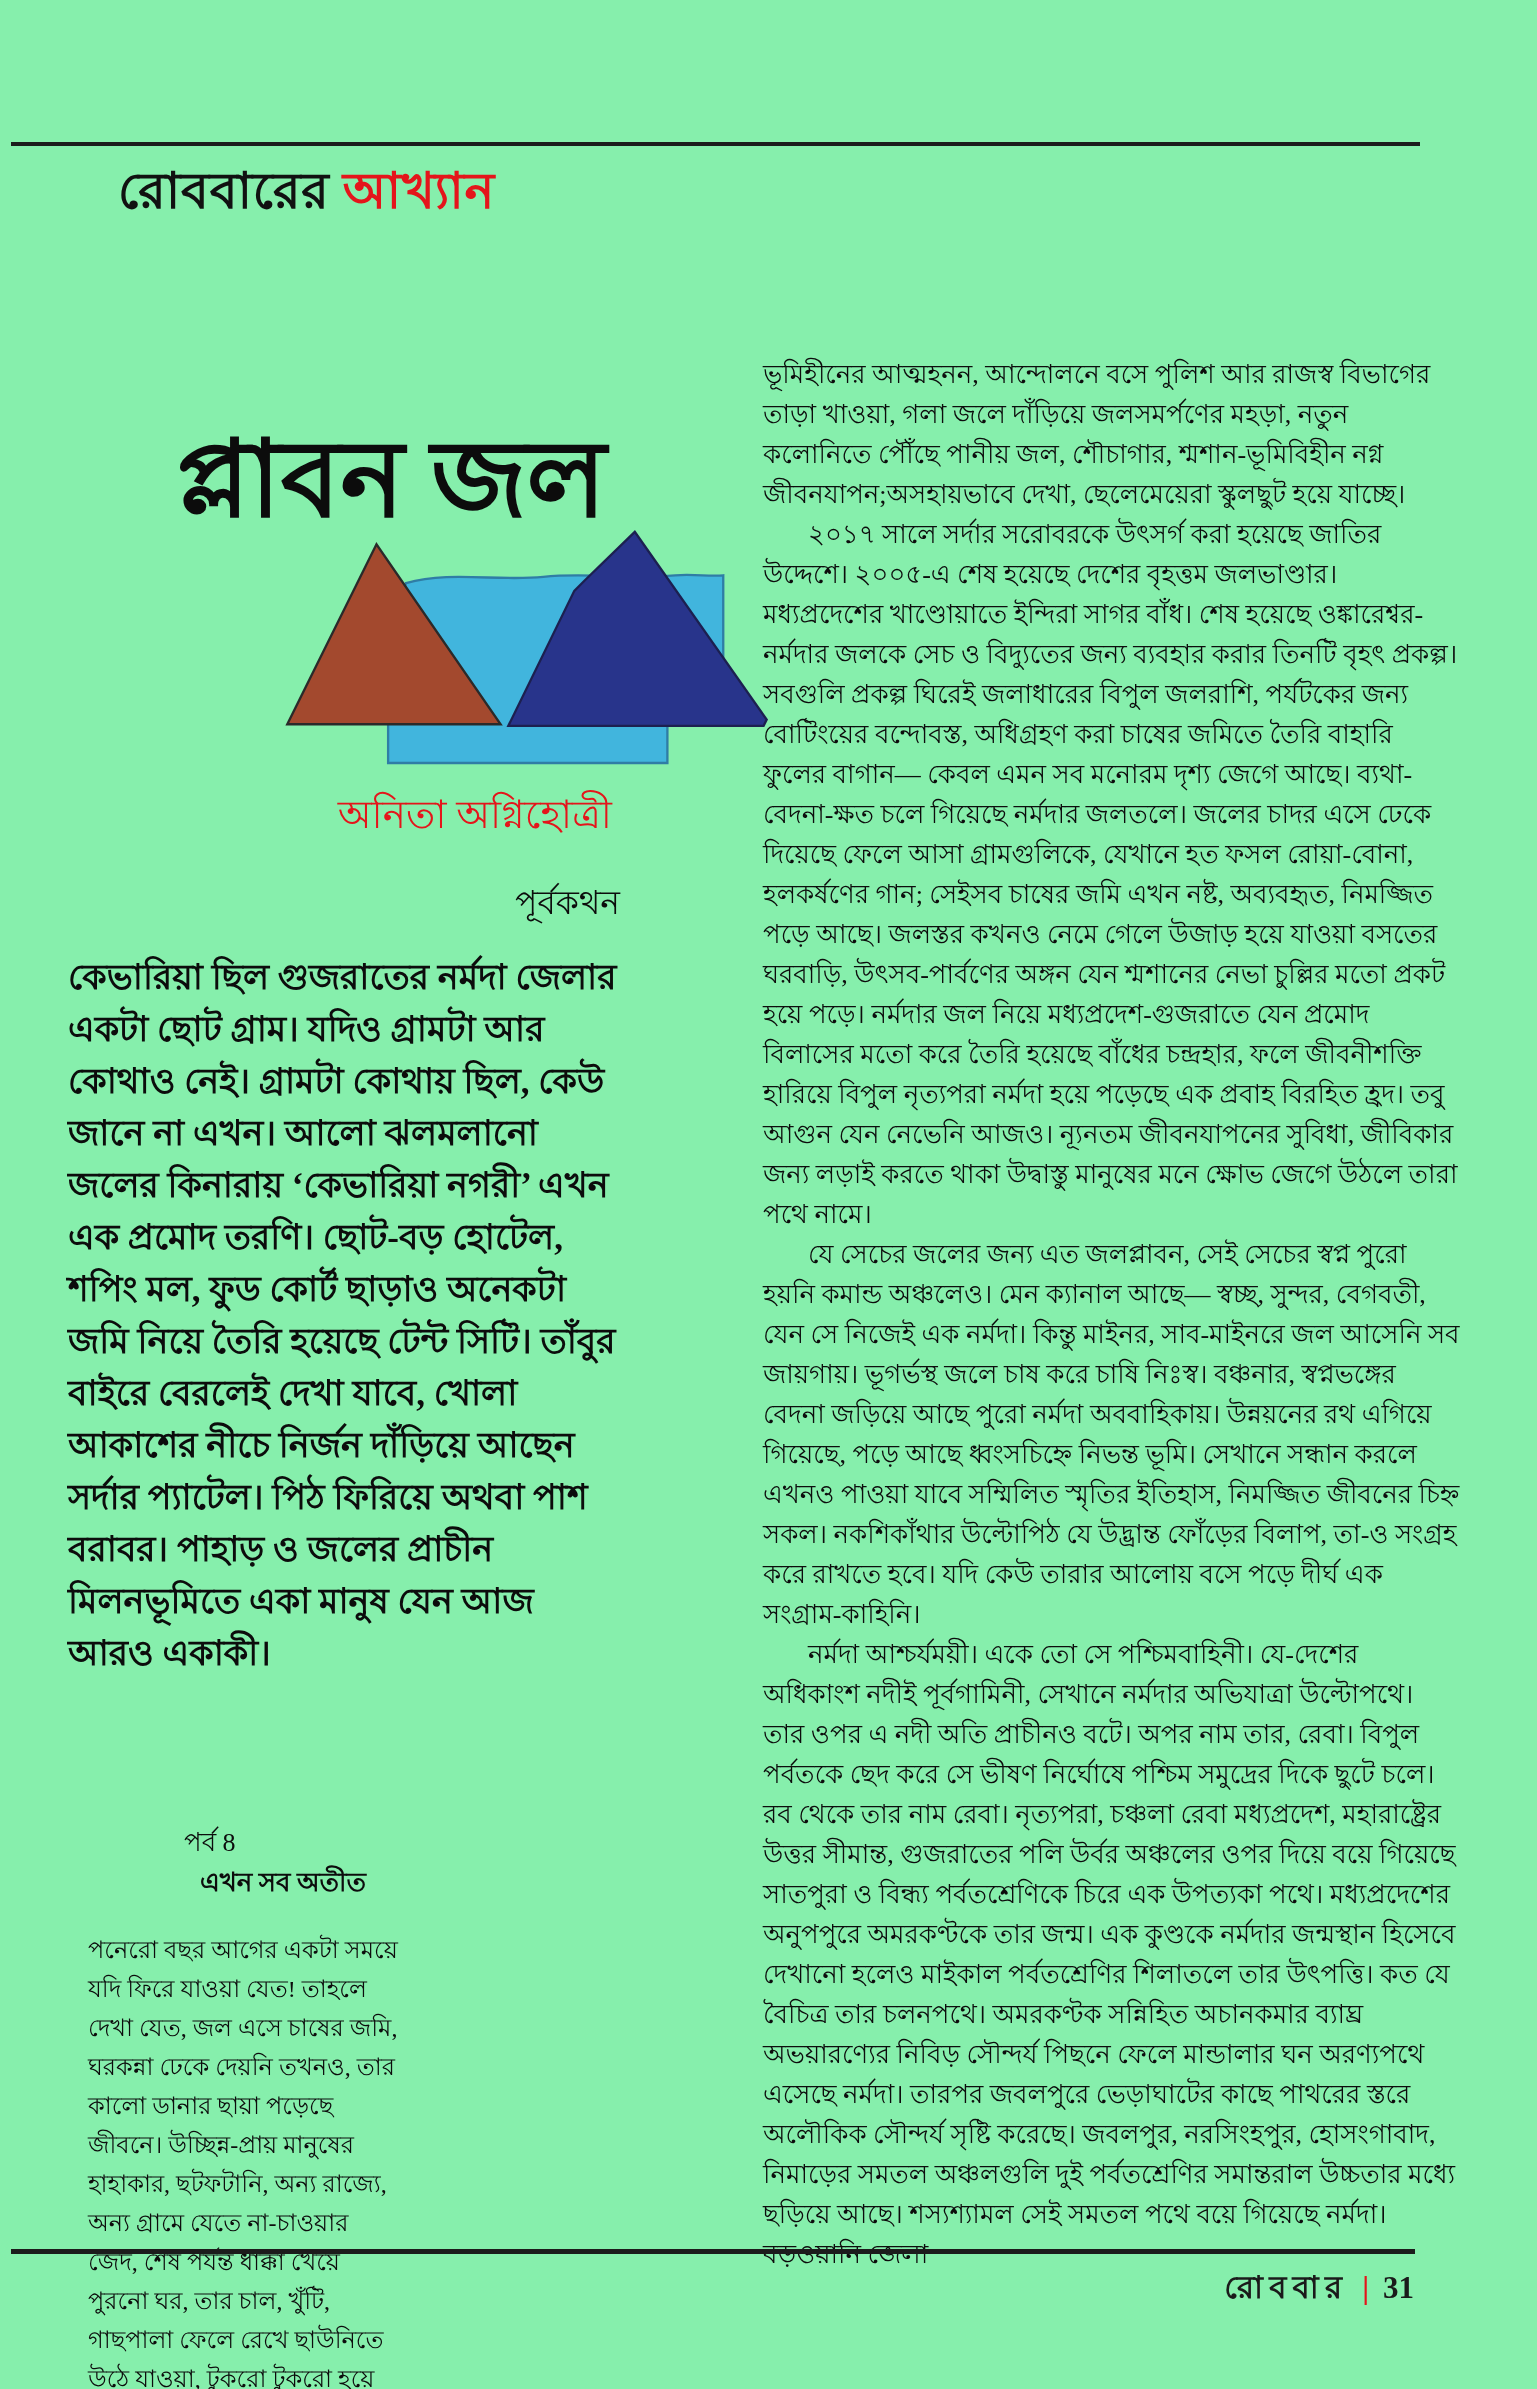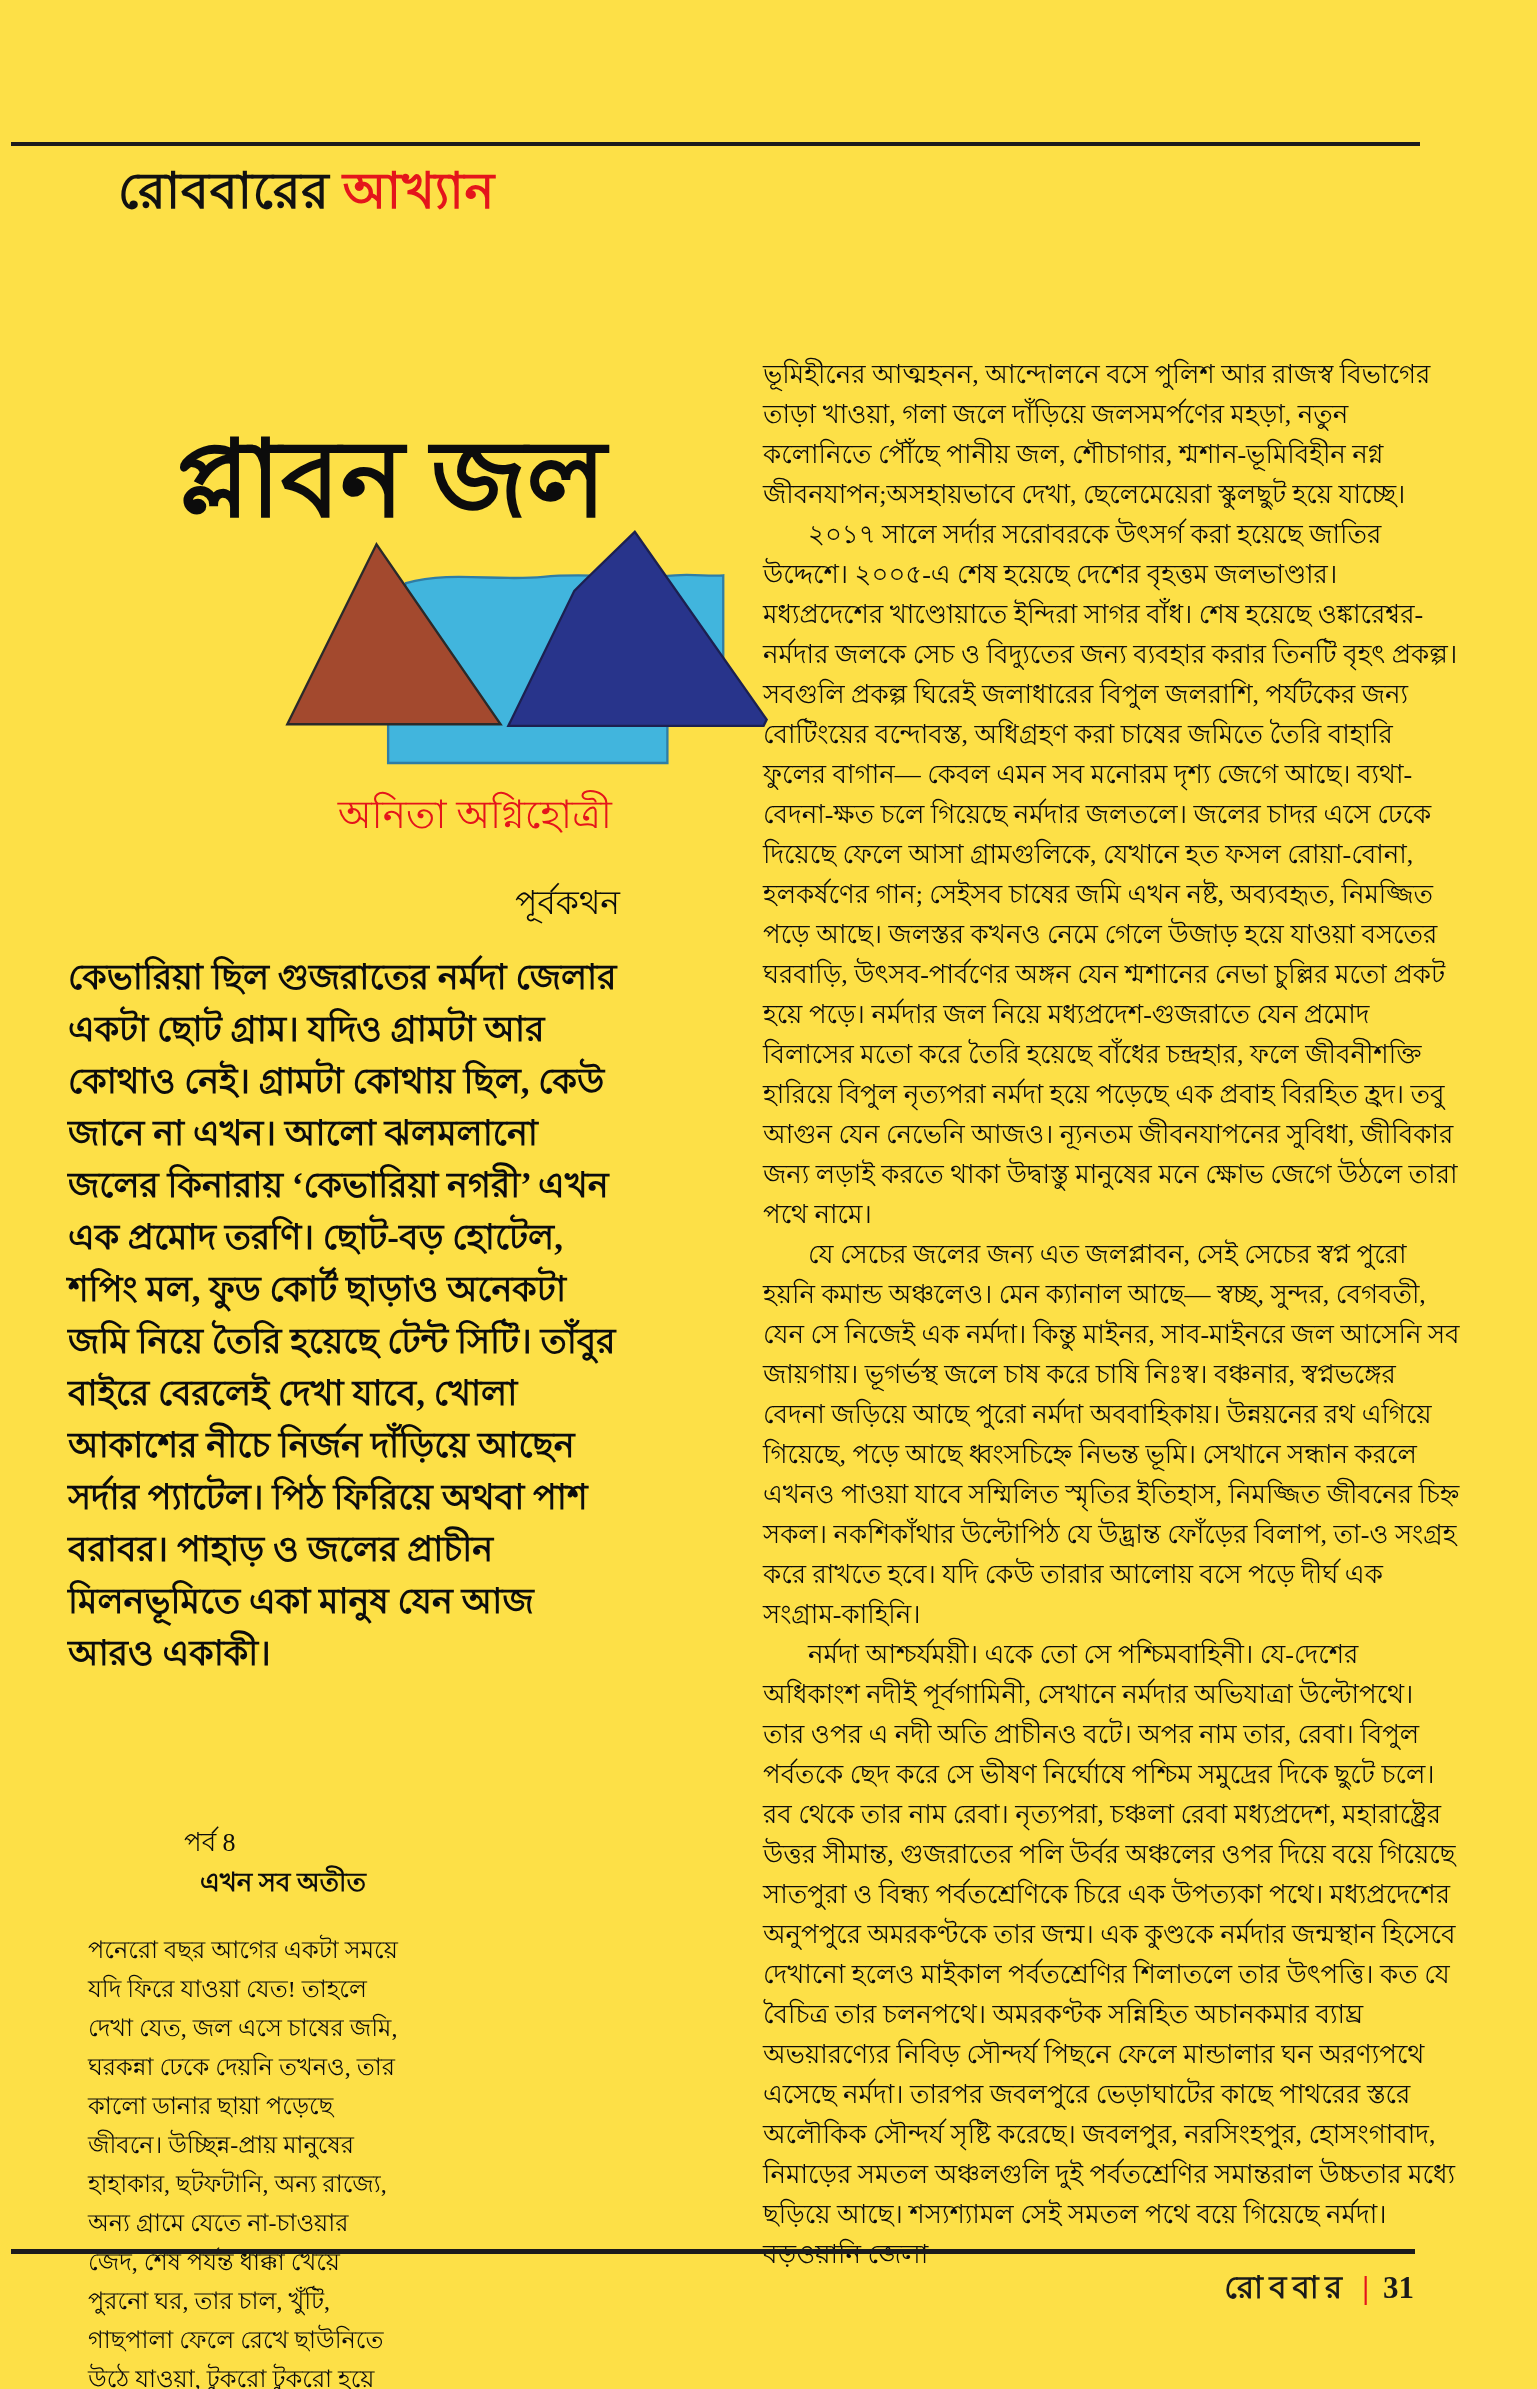--- a/index.html
+++ b/index.html
@@ -2,21 +2,21 @@
 <html lang="bn" style="font-size:12.4px"><head>
 <meta charset="utf-8">
 <style>
   html,body{margin:0;padding:0;}
   body{
     width:1538px;height:2389px;background:#ffffff;
     font-family:"Liberation Serif","DejaVu Serif",serif;
     color:#111;
     -webkit-font-smoothing:antialiased;
   }
-  .page{position:relative;width:1538px;height:2389px;background:#fde047;overflow:hidden;}
+  .page{position:relative;width:1538px;height:2389px;background:#86efac;overflow:hidden;}
 
   .rule{position:absolute;background:#1c1c1c;}
   .rule-top{left:11px;top:142px;width:1409px;height:3.9px;}
   .rule-bottom{left:11px;top:2249px;width:1404px;height:5.4px;}
 
   .masthead{
     position:absolute;left:118px;top:153px;
     font-size:50px;font-weight:bold;letter-spacing:0.8px;white-space:nowrap;
   }
   .masthead .red{color:#e4151b;}

